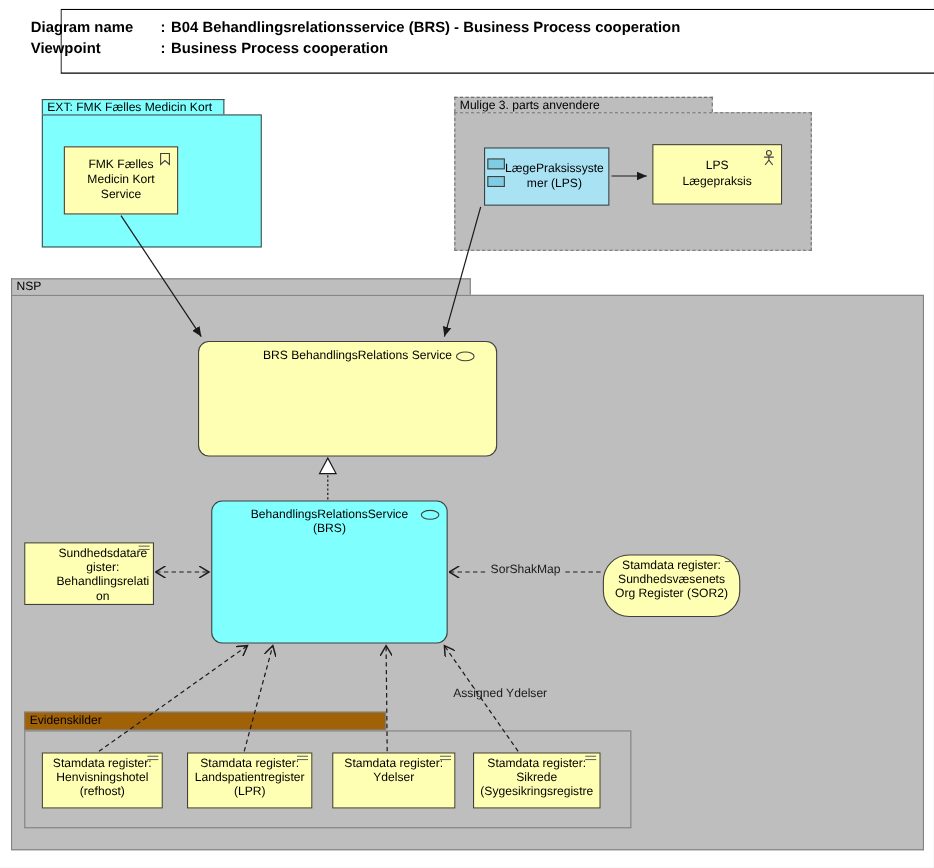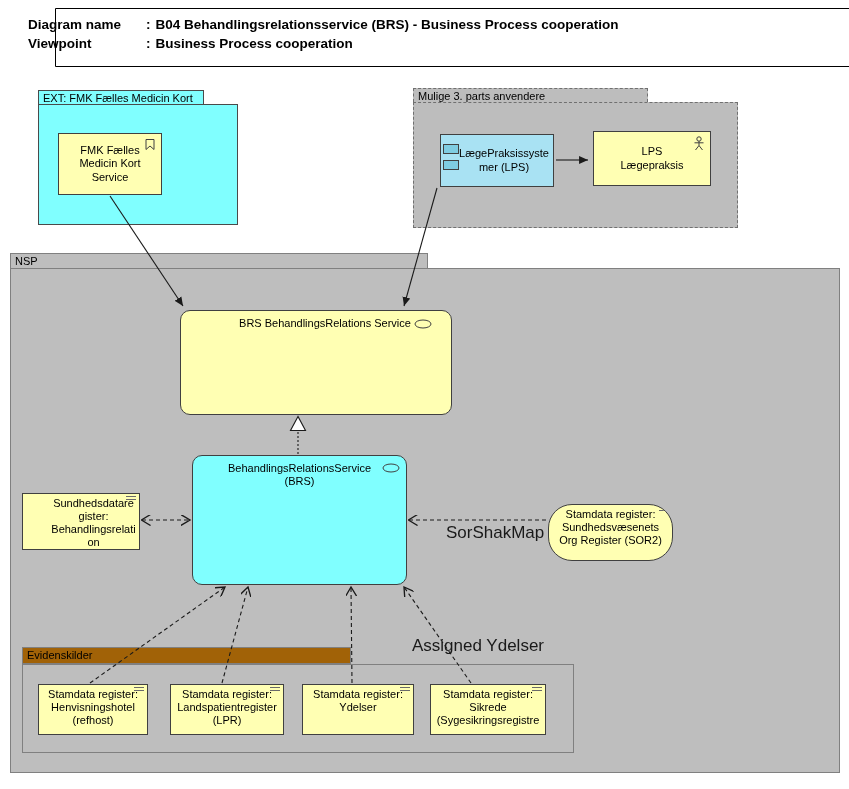--- a/index.html
+++ b/index.html
@@ -32,21 +32,21 @@
   .topalign{align-items:flex-start;}
   .node-top{display:flex;align-items:center;justify-content:center;width:100%;padding-top:6px;}
   .register{box-sizing:border-box;background:#ffffb3;border:1px solid #404040;font-size:11px;
             line-height:1.18;text-align:center;padding:3px 3px 0 3px;overflow:hidden;word-wrap:break-word;}
   .register.leftal{text-align:center;padding-left:28px;}
   .obj-icon{position:absolute;right:3px;top:2px;width:10px;}
   .obj-icon i{display:block;height:1px;background:#6a6a6a;margin-bottom:2px;}
   .comp-rect{position:absolute;left:2px;width:14px;height:8px;background:#7fcde2;border:1px solid #404040;}
   .icon-abs{position:absolute;}
   
-  .conn-label{font-size:17px;color:#1a1a1a;white-space:nowrap;margin-top:11px;}
+  .conn-label{font-size:11px;color:#1a1a1a;white-space:nowrap;}
   svg.overlay{position:absolute;left:0;top:0;z-index:5;pointer-events:none;}
   .lbl-z{z-index:6;}
 </style>
 </head>
 <body>
 
 <div class="abs title-shape">
   <svg width="820" height="60">
     <polygon points="0.5,0.5 818.5,0.5 818.5,40 798,58.5 0.5,58.5" fill="#ffffff" stroke="#000000"></polygon>
     <polygon points="798,58.5 818.5,40 818.5,58.5" fill="#808080" stroke="#5a5a5a"></polygon>

